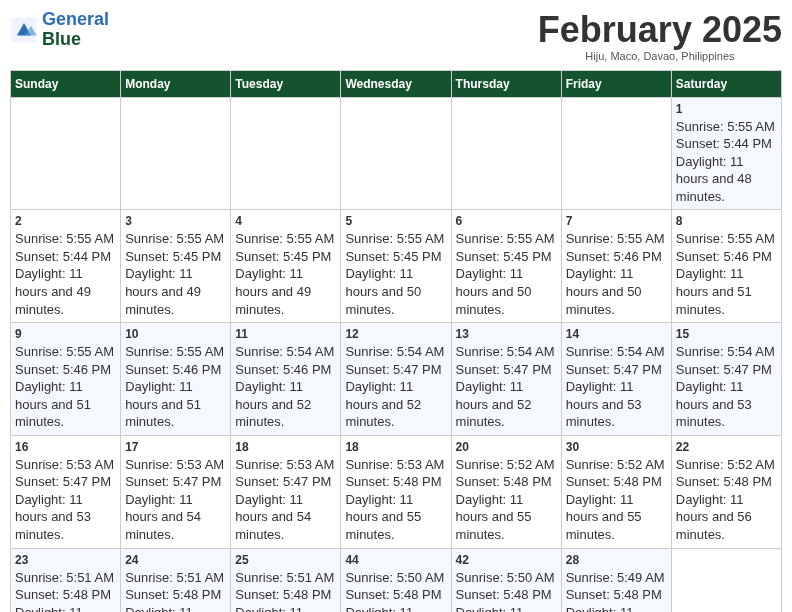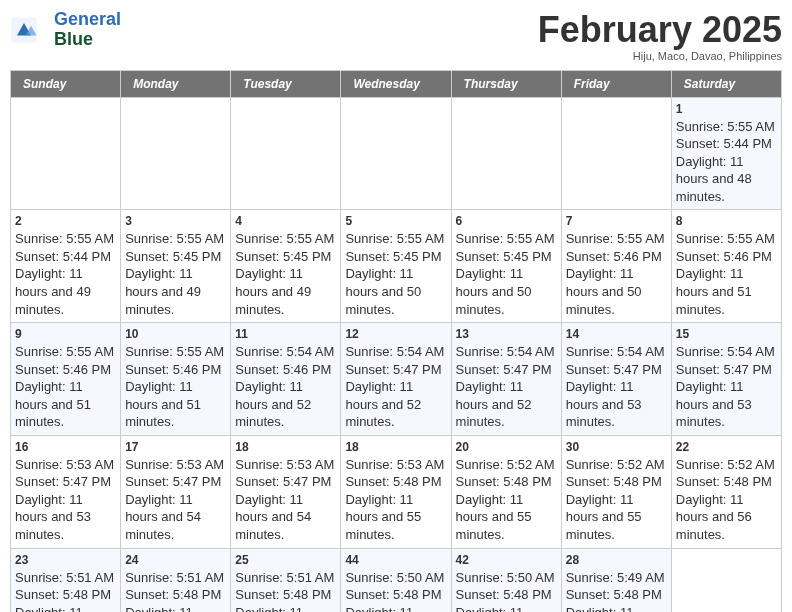--- a/index.html
+++ b/index.html
@@ -12,62 +12,61 @@
     }
     .header {
       display: flex;
       align-items: flex-start;
       justify-content: space-between;
       margin-bottom: 8px;
     }
     .logo {
       display: flex;
       align-items: center;
-      gap: 16px;
+      gap: 4px;
     }
     .logo-text {
       font-size: 18px;
       font-weight: bold;
       color: #333;
       line-height: 1.1;
     }
     .logo-text span {
       color: #2e6db4;
     }
     .logo-icon {
       width: 28px;
       height: 28px;
     }
     .title-block {
-      text-align: right;
+      text-align: center;
     }
     .month-title {
       font-size: 36px;
       font-weight: bold;
       color: #333;
       line-height: 1.1;
     }
     .location {
       font-size: 11px;
       color: #555;
     }
     table {
       width: 100%;
       border-collapse: collapse;
       table-layout: fixed;
     }
     thead tr th {
-      background: #737373;
+      background: #14532d;
       color: #fff;
       font-size: 12px;
       font-weight: bold;
-      padding: 6px 12px;
+      padding: 6px 4px;
       text-align: left;
       border: 1px solid #ccc;
-      font-style: italic;
     }
     tbody tr td {
       vertical-align: top;
       border: 1px solid #ccc;
       padding: 4px;
       height: 80px;
       font-size: 10px;
       color: #333;
     }
     tbody tr:nth-child(odd) td {

